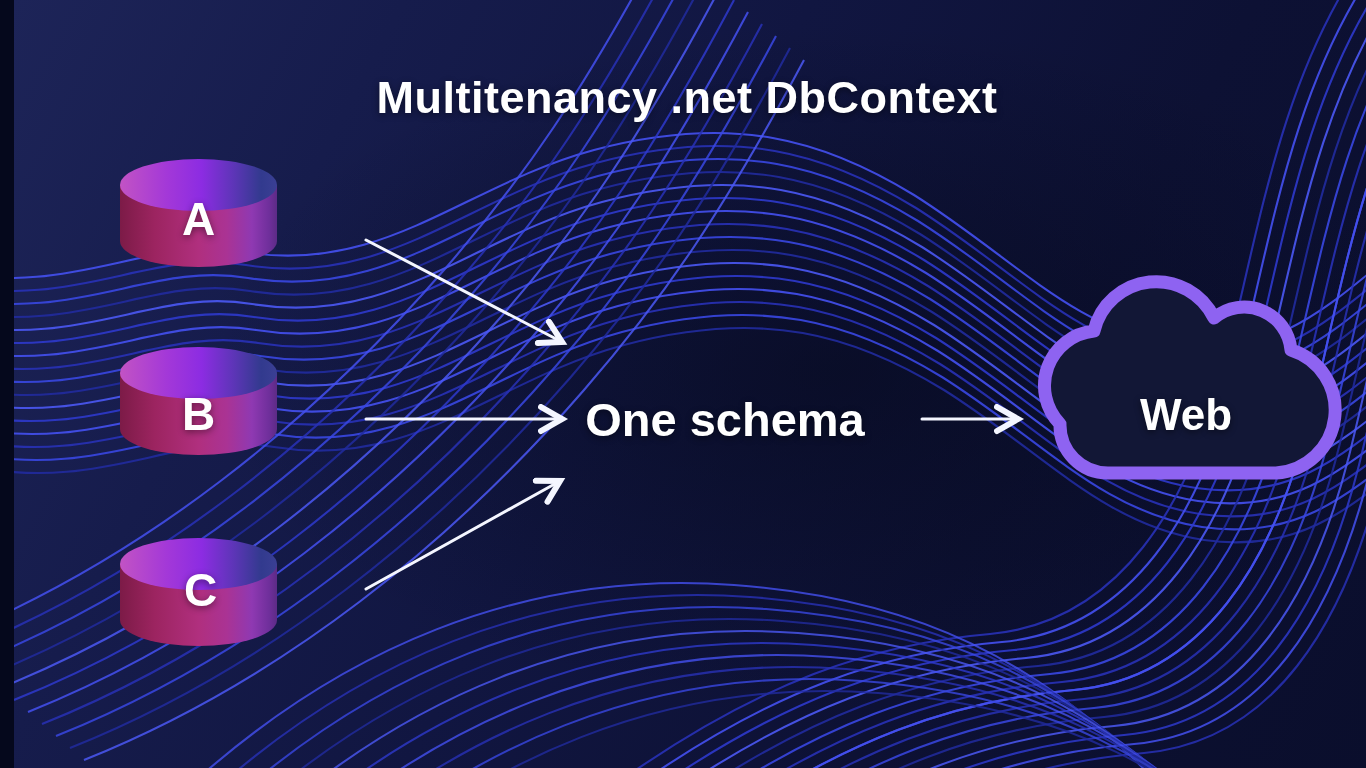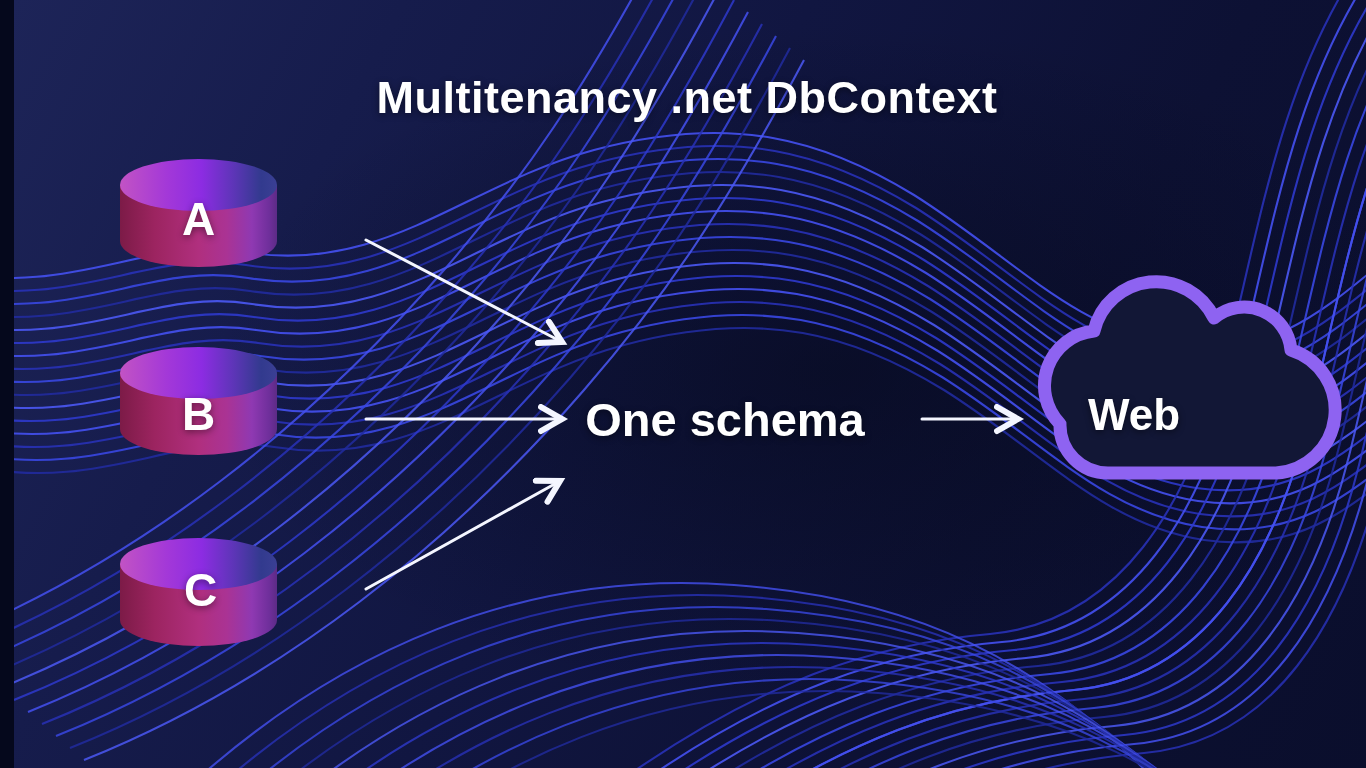--- a/index.html
+++ b/index.html
@@ -15,21 +15,21 @@
   .wave{fill:none;stroke-width:2.1;}
   .lbl{position:absolute;color:#fff;text-align:center;
        text-shadow:0 2px 7px rgba(0,0,0,.45);}
   .title{left:273px;top:74px;width:800px;
          font-size:45px;font-weight:800;letter-spacing:.5px;line-height:1.05;}
   .db-label{width:157px;font-size:46px;font-weight:700;line-height:1;}
   #lblA{left:106px;top:196px}
   #lblB{left:106px;top:391px}
   #lblC{left:108px;top:567px}
   .schema{left:511px;top:396px;width:400px;font-size:47px;font-weight:700;line-height:1;}
-  .web{left:1020px;top:393px;width:200px;font-size:44px;font-weight:700;line-height:1;}
+  .web{left:1072px;top:393px;width:200px;font-size:44px;font-weight:700;line-height:1;}
 </style>
 </head>
 <body>
 
 <div class="stage">
 
   <svg class="layer" viewBox="0 0 1366 768" aria-hidden="true">
     <defs>
       <path id="wf1" d="M -80,270 C 60,300 130,235 230,252 C 370,275 450,185 580,150 C 720,113 810,140 900,195 C 1000,258 1060,330 1160,345 C 1290,364 1340,270 1440,210"></path>
       <path id="wf2" d="M -70,640 C 130,560 300,420 430,270 C 510,178 570,90 650,-60"></path>

